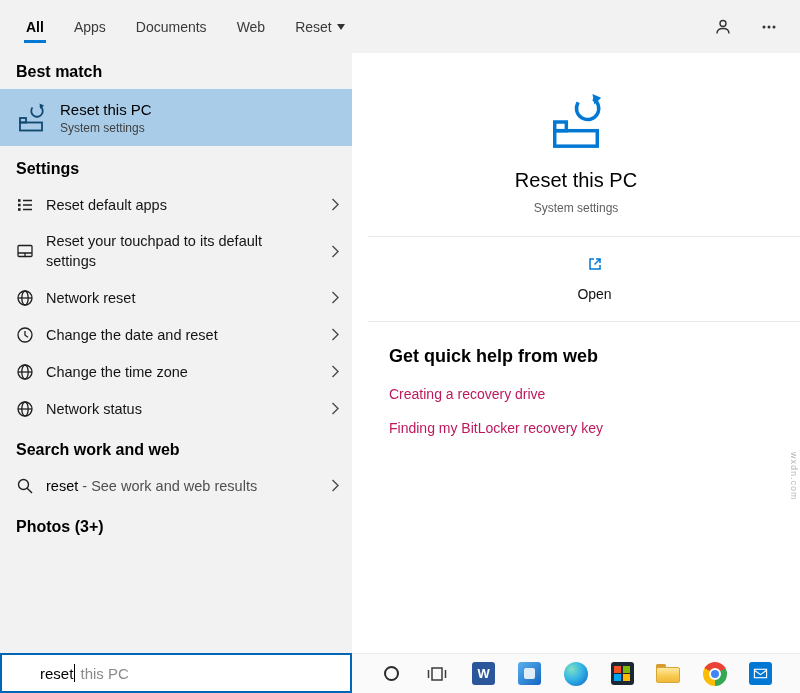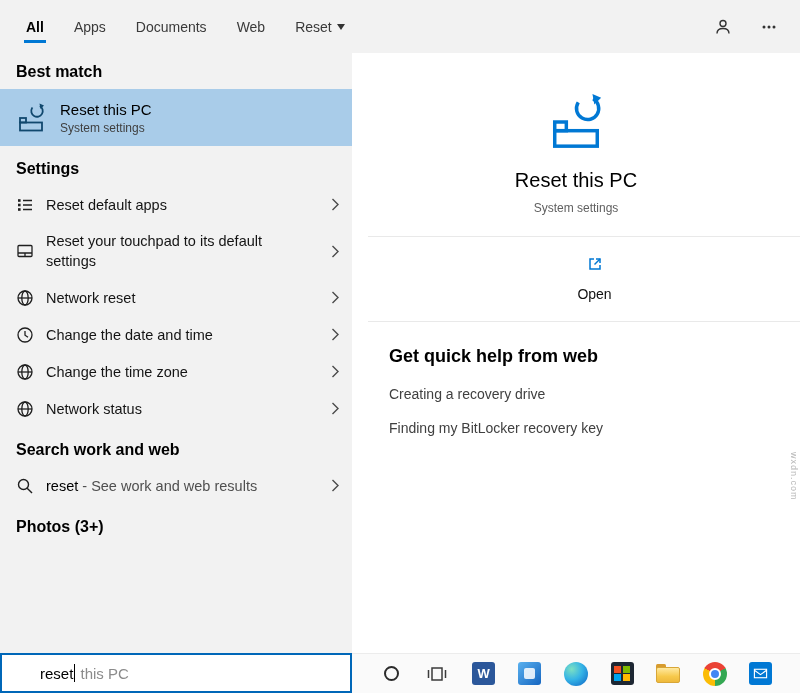--- a/index.html
+++ b/index.html
@@ -65,21 +65,21 @@
   .hero .hero-icon { width: 58px; height: 58px; color: #0078d4; }
   .hero-title { font-size: 20px; color: #000; margin-top: 14px; }
   .hero-sub { font-size: 12px; color: #5f5f5f; margin-top: 9px; }
   .divider { border-top: 1px solid #e9e9e9; margin-left: 16px; }
   .divider.top { margin-top: 21px; }
   .open-row { display: flex; align-items: center; gap: 14px; padding: 19px 0 19px 37px; cursor: default; flex-direction: column; }
   .open-row .open-icon { width: 16px; height: 16px; color: #0078d4; }
   .open-label { font-size: 14px; color: #111; }
   .help { padding: 24px 0 0 37px; }
   .help-header { font-size: 18px; font-weight: 700; color: #000; margin-bottom: 19px; }
-  .help-link { font-size: 14px; color: #404040; margin-bottom: 18px; cursor: default; }
+  .help-link { font-size: 14px; color: #be185d; margin-bottom: 18px; cursor: default; }
 
   
   .searchbar {
     position: absolute; left: 0; bottom: 0; width: 352px; height: 40px;
     background: #fff; border: 2px solid #0067b8;
     display: flex; align-items: center; padding-left: 38px; font-size: 15px;
     cursor: text;
   }
   .typed { color: #000; white-space: pre; }
   .caret { display: inline-block; width: 1px; height: 18px; background: #000; margin: 0 1px; }
@@ -249,21 +249,21 @@
 
   <div class="row">
     <span class="icon">
       <svg viewBox="0 0 18 18">
           <g fill="none" stroke="#1f1f1f" stroke-width="1.3">
             <circle cx="9" cy="9" r="7"></circle>
             <path d="M9 5 v4.2 l3 2"></path>
           </g>
         </svg>
     </span>
-    <span class="label">Change the date and time</span>
+    <span class="label">Change the date and reset</span>
     <span class="chev">
         <svg viewBox="0 0 9 13">
           <use href="#chev-right"></use>
         </svg>
       </span>
   </div>
 
   <div class="row">
     <span class="icon">
       <svg viewBox="0 0 18 18">

